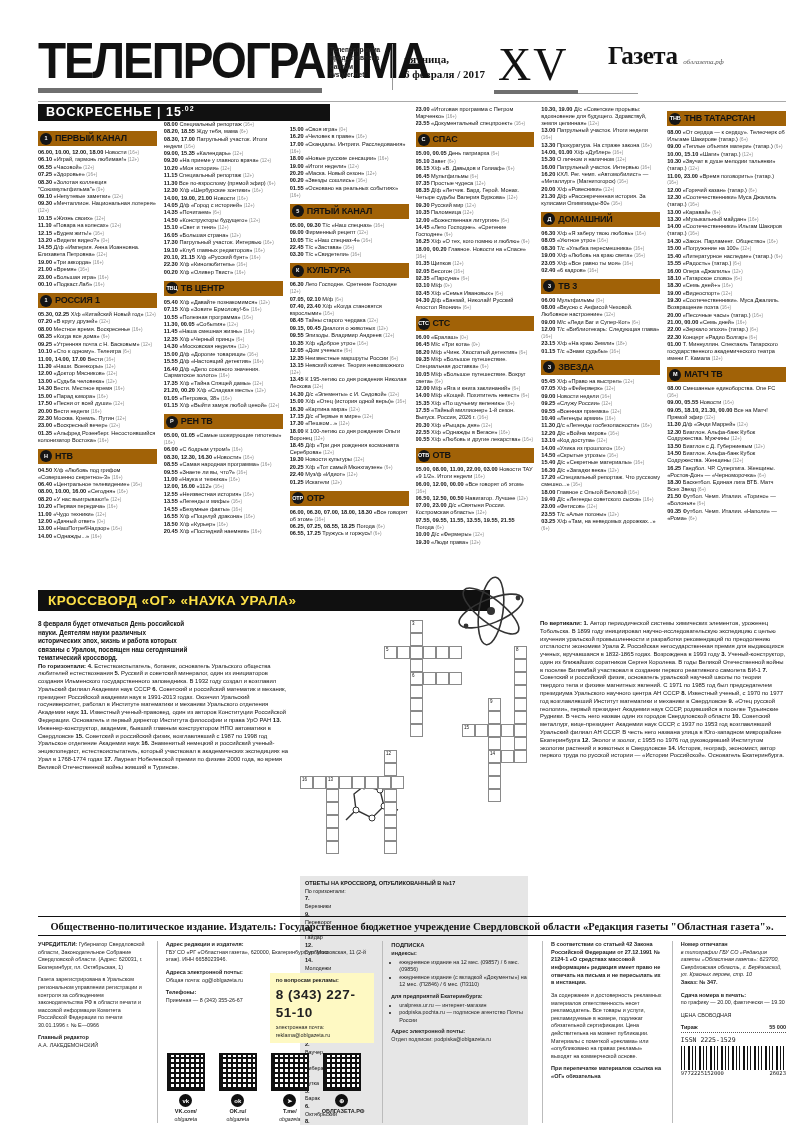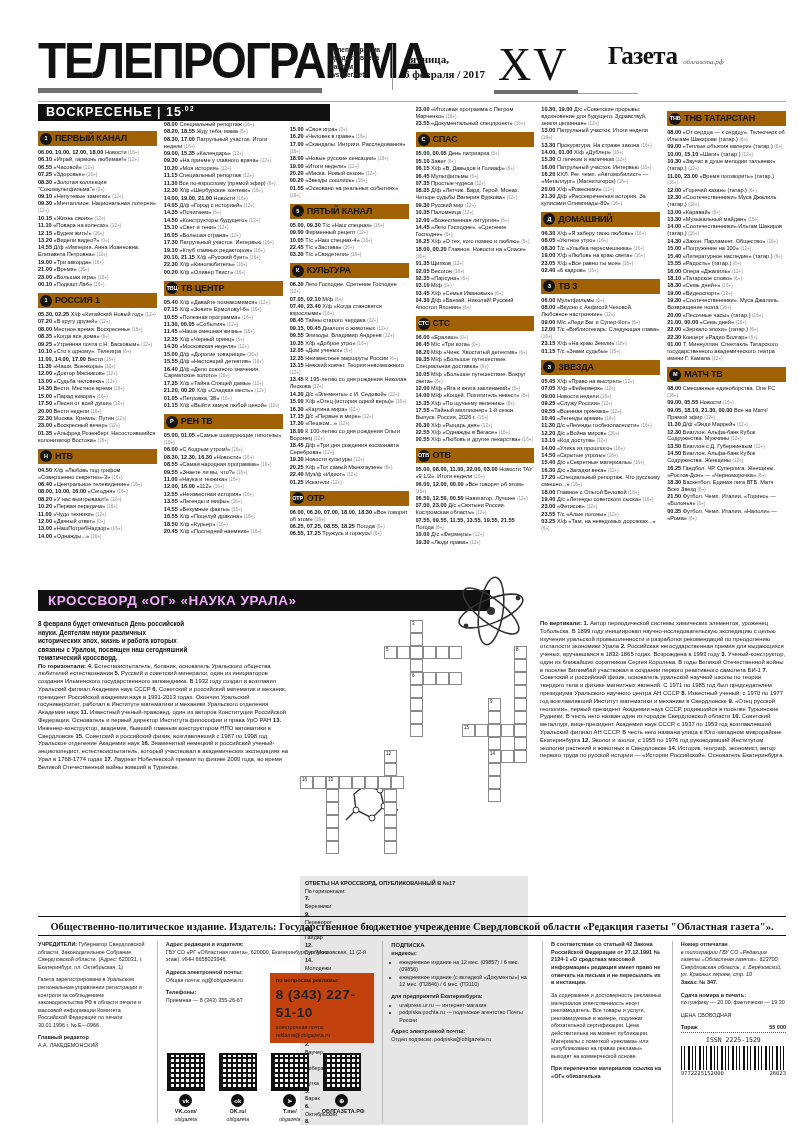--- a/index.html
+++ b/index.html
@@ -24,21 +24,21 @@
   .tcol{overflow:hidden;height:482px;font-size:5.6px;line-height:1.24}
   .tcol.pad{padding-top:20px}
   .it{margin:0 0 .5px}
   .it b{font-weight:bold}
   .age{color:#8a8a8a;font-size:4.6px}
   .ch-head{display:flex;align-items:center;gap:3px;background:#a16207;margin:5px 0 3px;padding:1.5px 2px;font-weight:bold;font-size:9px;letter-spacing:-.2px;white-space:nowrap}
   .ch-icon{width:12px;height:12px;border-radius:50%;background:#151515;color:#fff;font-size:5.5px;display:flex;align-items:center;justify-content:center;font-weight:bold;flex:none}
   .notebox{border:1px solid #444;margin-top:10px;padding:6px 8px;font-size:8.5px;line-height:1.35;width:100px}
   
   #cross{left:38px;top:590px;width:748px}
-  #xhead{background:#101010;color:#f0abfc;font-weight:bold;font-size:13.5px;padding:3px 10px;width:452px;box-sizing:border-box;letter-spacing:.5px}
+  #xhead{background:#101010;color:#fde047;font-weight:bold;font-size:13.5px;padding:3px 10px;width:452px;box-sizing:border-box;letter-spacing:.5px}
   #xbody{display:flex;gap:12px;margin-top:9px}
   #xa{width:250px;font-size:5.9px;line-height:1.32}
   #x-intro{font-weight:bold;font-size:6.3px;width:150px;line-height:1.35;margin:0 0 7px}
   #xa p,#xc p{margin:0}
   #xb{width:228px;position:relative;flex:none}
   #xgrid{position:relative;width:228px;height:252px}
   .cell{position:absolute;width:13px;height:13px;border:.6px solid #8a8a8a;background:#fff;box-sizing:border-box}
   .cell span{font-size:4.5px;position:absolute;left:1px;top:0}
   #ansbox{margin-top:4px;background:#e6e6e6;padding:4px 5px;font-size:5.4px;line-height:1.4}
   #ansbox b{display:block;font-size:5.6px}
@@ -51,34 +51,34 @@
   .fc{padding:0 8px}
   .fc+.fc{border-left:1px solid #bbb}
   .fc b{font-size:5.5px}
   .fc h4{margin:0 0 1px;font-size:5.8px}
   .fc p{margin:0 0 5px}
   #fc1{width:118px;padding-left:0}
   #fc2{width:222px}
   #fc3{width:152px}
   #fc4{width:120px}
   #fc5{width:112px;padding-right:0}
-  .adbox{background:#c2410c;padding:4px 6px;margin:4px 0}
+  .adbox{background:#fef9c3;padding:4px 6px;margin:4px 0}
   .adbox .big{font-size:13.5px;font-weight:bold;letter-spacing:.5px;margin:1px 0}
   .bigphone{font-size:12.5px;font-weight:bold}
   .graybox{background:#e2e2e2;padding:3px 5px;margin-top:3px}
   #qrrow{display:flex;gap:12px;margin-top:6px}
   .qrcell{text-align:center;width:40px}
   .qr{width:34px;height:34px;margin:0 auto;border:2px solid #111;background:
       repeating-linear-gradient(0deg,#111 0 2px,transparent 2px 5px),
       repeating-linear-gradient(90deg,#111 0 2px,#fff 2px 5px)}
   .soc{width:13px;height:13px;border-radius:50%;background:#111;color:#fff;font-size:6px;font-weight:bold;display:flex;align-items:center;justify-content:center;margin:3px auto 1px}
   .qlabel{font-size:5.2px;font-weight:bold}
   .qlabel i{font-weight:normal;font-style:italic}
   .dotline{display:flex;justify-content:space-between;border-bottom:1px dotted #555;margin:4px 0 3px}
-  .issn{font-family:"DejaVu Sans Mono",monospace;font-size:6.5px;text-align:center;margin-top:3px}
+  .issn{font-family:"DejaVu Sans Mono",monospace;font-size:6.5px;margin-top:3px}
   .barcode{height:24px;margin-top:1px;background:repeating-linear-gradient(90deg,#111 0 1px,#fff 1px 3px,#111 3px 4px,#fff 4px 7px,#111 7px 9px,#fff 9px 11px)}
   .bdigits{font-family:"DejaVu Sans Mono",monospace;font-size:5.5px;display:flex;justify-content:space-between}
 </style>
 </head>
 <body>
 
 <div class="abs" id="mast-title">ТЕЛЕПРОГРАММА</div>
 <div class="abs" id="mast-bar"></div>
 <div class="abs" id="mast-tag">Телепрограмма предоставлена сайтом tvstyler.net</div>
 <div class="abs" id="hdr-div1"></div>

